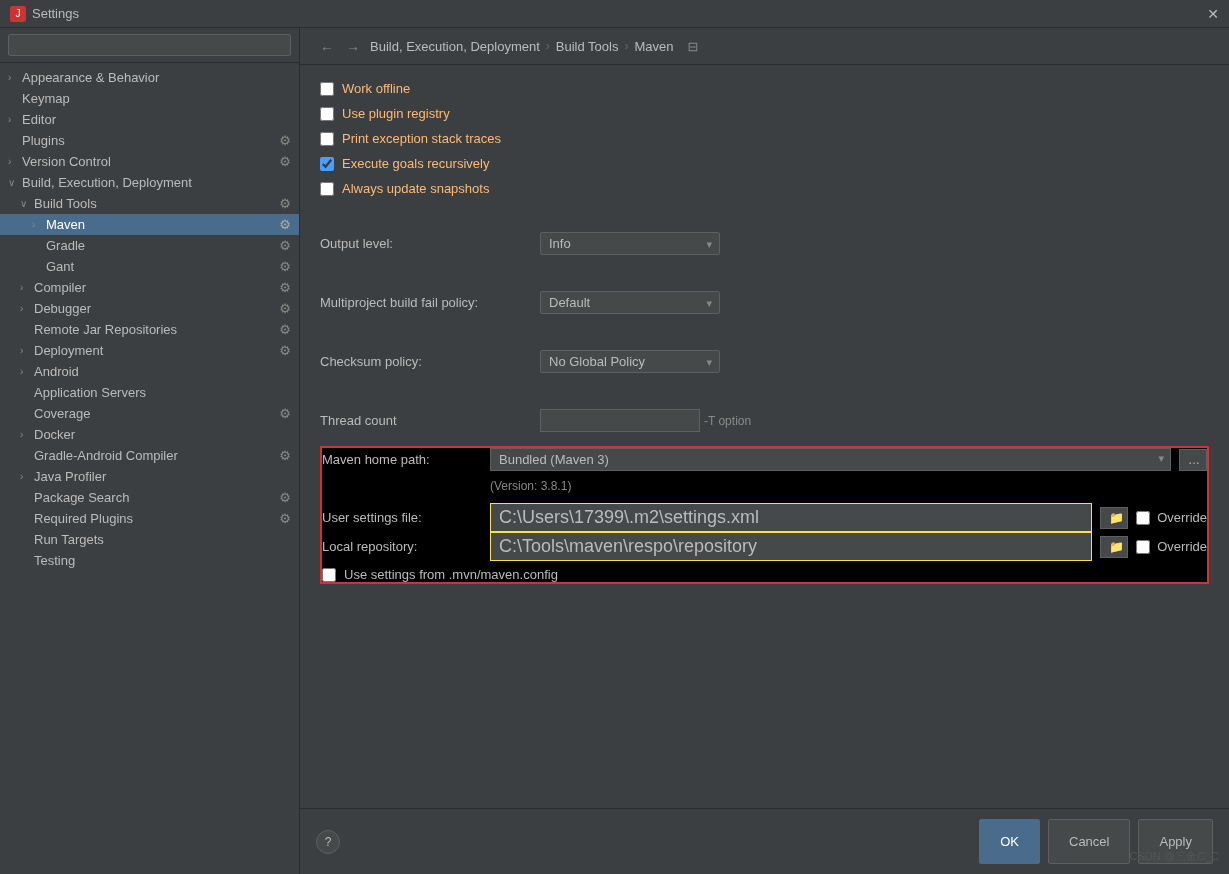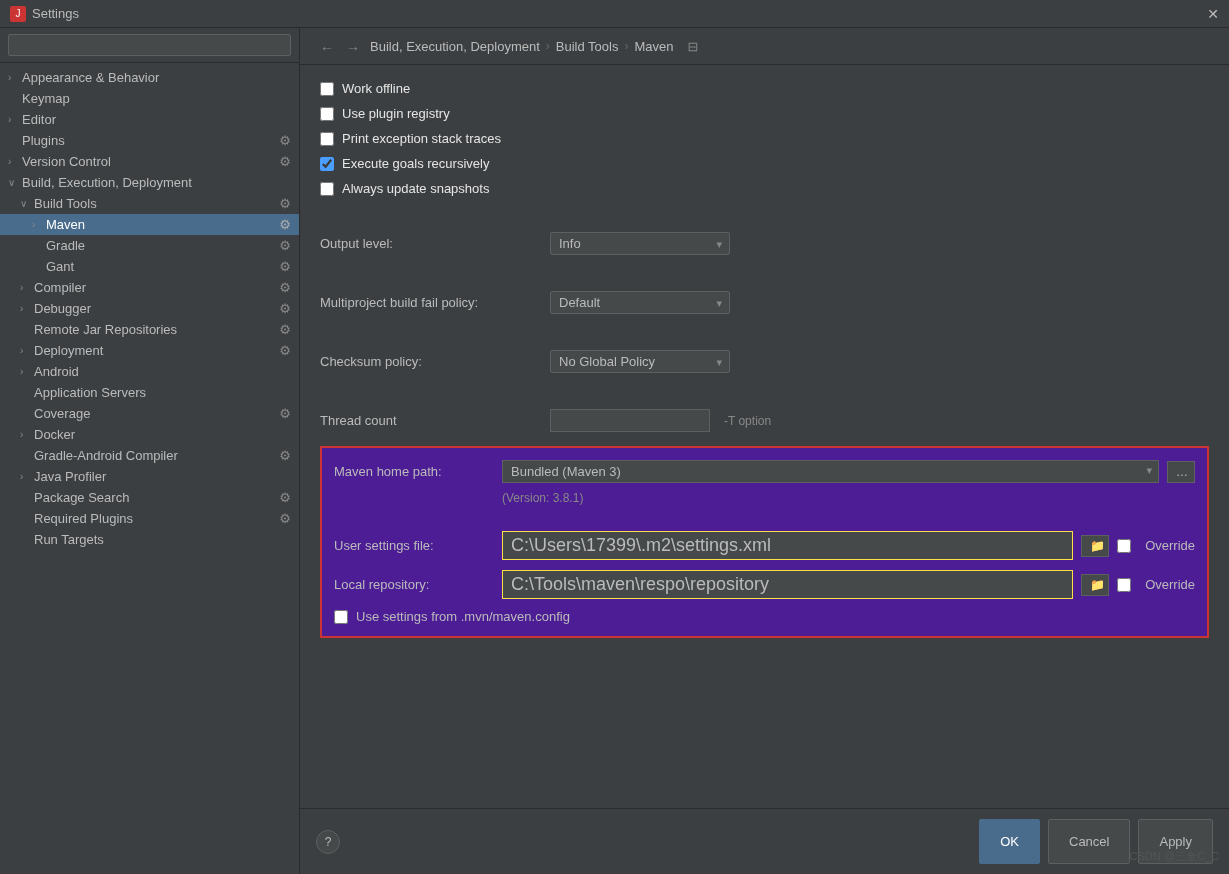--- a/index.html
+++ b/index.html
@@ -140,34 +140,33 @@
       overflow-y: auto;
     }
     
     .option-row {
       display: flex;
       align-items: center;
       gap: 8px;
       margin-bottom: 10px;
     }
     .option-row label {
-      color: #e5e5e5;
+      color: #fdba74;
       font-size: 13px;
       cursor: pointer;
     }
     input[type="checkbox"] {
       width: 14px;
       height: 14px;
       cursor: pointer;
       accent-color: #4a9eff;
     }
     .field-row {
       display: flex;
       align-items: center;
-      gap: 10px;
       margin-bottom: 14px;
       margin-top: 36px;
     }
     .field-label {
       color: #bbbbbb;
       font-size: 13px;
       width: 220px;
       flex-shrink: 0;
     }
     .dropdown-select {
@@ -207,23 +206,22 @@
       outline: none;
     }
     .t-option-label {
       color: #888;
       font-size: 12px;
       margin-left: 4px;
     }
     
     .bordered-section {
       border: 2px solid #cc3333;
-      padding: 12px;
       margin-top: 8px;
-      background: #4c1d95;
+      background: #000000;
     }
     .maven-home-row {
       display: flex;
       align-items: center;
       gap: 8px;
       margin-bottom: 8px;
     }
     .maven-home-label {
       color: #bbbbbb;
       font-size: 13px;
@@ -237,47 +235,46 @@
       padding: 3px 8px;
       cursor: pointer;
       font-size: 12px;
       width: 28px;
       text-align: center;
     }
     .version-text {
       color: #888;
       font-size: 12px;
       margin-left: 168px;
-      margin-bottom: 26px;
+      margin-bottom: 10px;
     }
     .path-row {
       display: flex;
       align-items: center;
       gap: 8px;
-      margin-bottom: 10px;
     }
     .path-label {
       color: #bbbbbb;
       font-size: 13px;
       width: 160px;
       flex-shrink: 0;
     }
     .path-input {
       flex: 1;
       background: #45494a;
       border: 1px solid #fde047;
       color: #bbbbbb;
       padding: 3px 8px;
       font-size: 18px;
       outline: none;
     }
     .override-section {
       display: flex;
       align-items: center;
-      gap: 14px;
+      gap: 7px;
     }
     .use-settings-row {
       display: flex;
       align-items: center;
       gap: 8px;
       margin-top: 6px;
     }
     
     .bottom-bar {
       display: flex;
@@ -470,20 +467,24 @@
           <span style="margin-left:auto;color:#888;">⚙</span>
         </div>
         <div class="tree-item level1">
           <span class="chevron" style="visibility:hidden;">›</span>
           <span>Required Plugins</span>
           <span style="margin-left:auto;color:#888;">⚙</span>
         </div>
         <div class="tree-item level1">
           <span class="chevron" style="visibility:hidden;">›</span>
           <span>Run Targets</span>
+        </div>
+        <div class="tree-item level1">
+          <span class="chevron" style="visibility:hidden;">›</span>
+          <span>Testing</span>
         </div>
       </div>
     </div>
 
     <div class="main-panel">
 
       <div class="breadcrumb-bar">
         <div class="nav-arrows">
           <span class="nav-arrow">←</span>
           <span class="nav-arrow">→</span>

